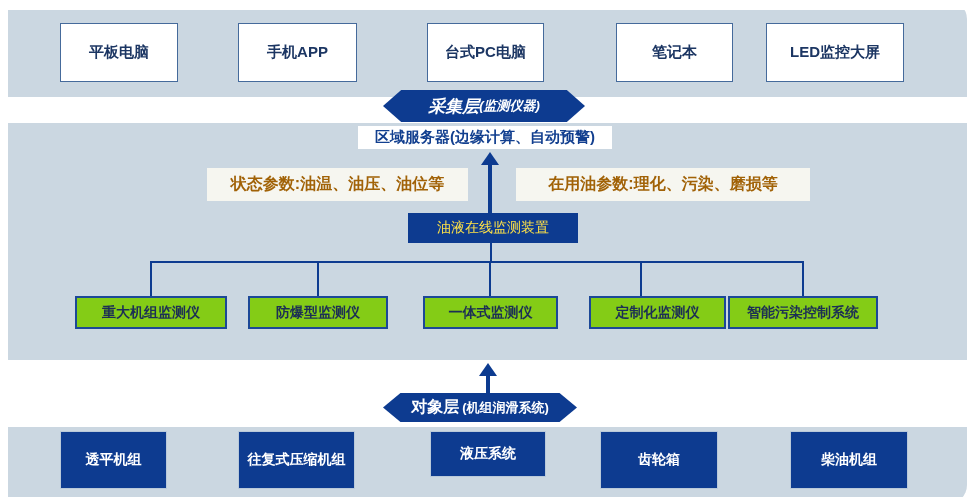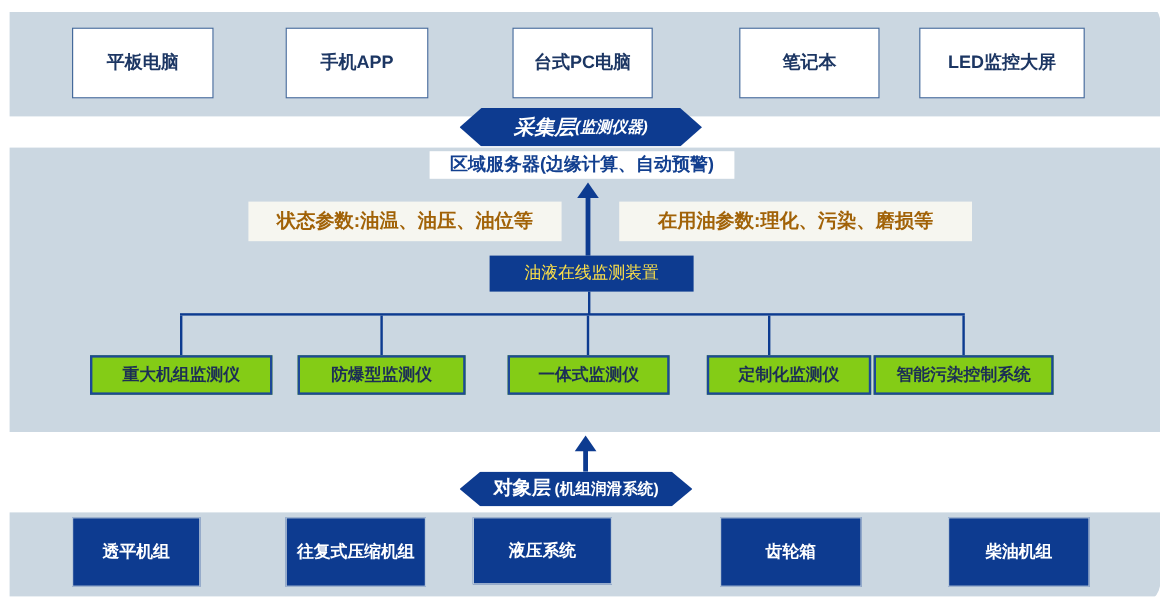--- a/index.html
+++ b/index.html
@@ -104,21 +104,21 @@
     <span class="hex-title" style="font-size:16px;">对象层</span>
       <span class="hex-sub" style="margin-left:3px;">(机组润滑系统)</span>
   </div>
 
   <div class="node equip-box" style="left:60px;top:431px;width:107px;height:58px;">
     <span>透平机组</span>
   </div>
   <div class="node equip-box" style="left:238px;top:431px;width:117px;height:58px;">
     <span>往复式压缩机组</span>
   </div>
-  <div class="node equip-box" style="left:394px;top:431px;width:116px;height:56px;">
+  <div class="node equip-box" style="left:430px;top:431px;width:116px;height:46px;">
     <span>液压系统</span>
   </div>
   <div class="node equip-box" style="left:600px;top:431px;width:118px;height:58px;">
     <span>齿轮箱</span>
   </div>
   <div class="node equip-box" style="left:790px;top:431px;width:118px;height:58px;">
     <span>柴油机组</span>
   </div>
 
 </div>

